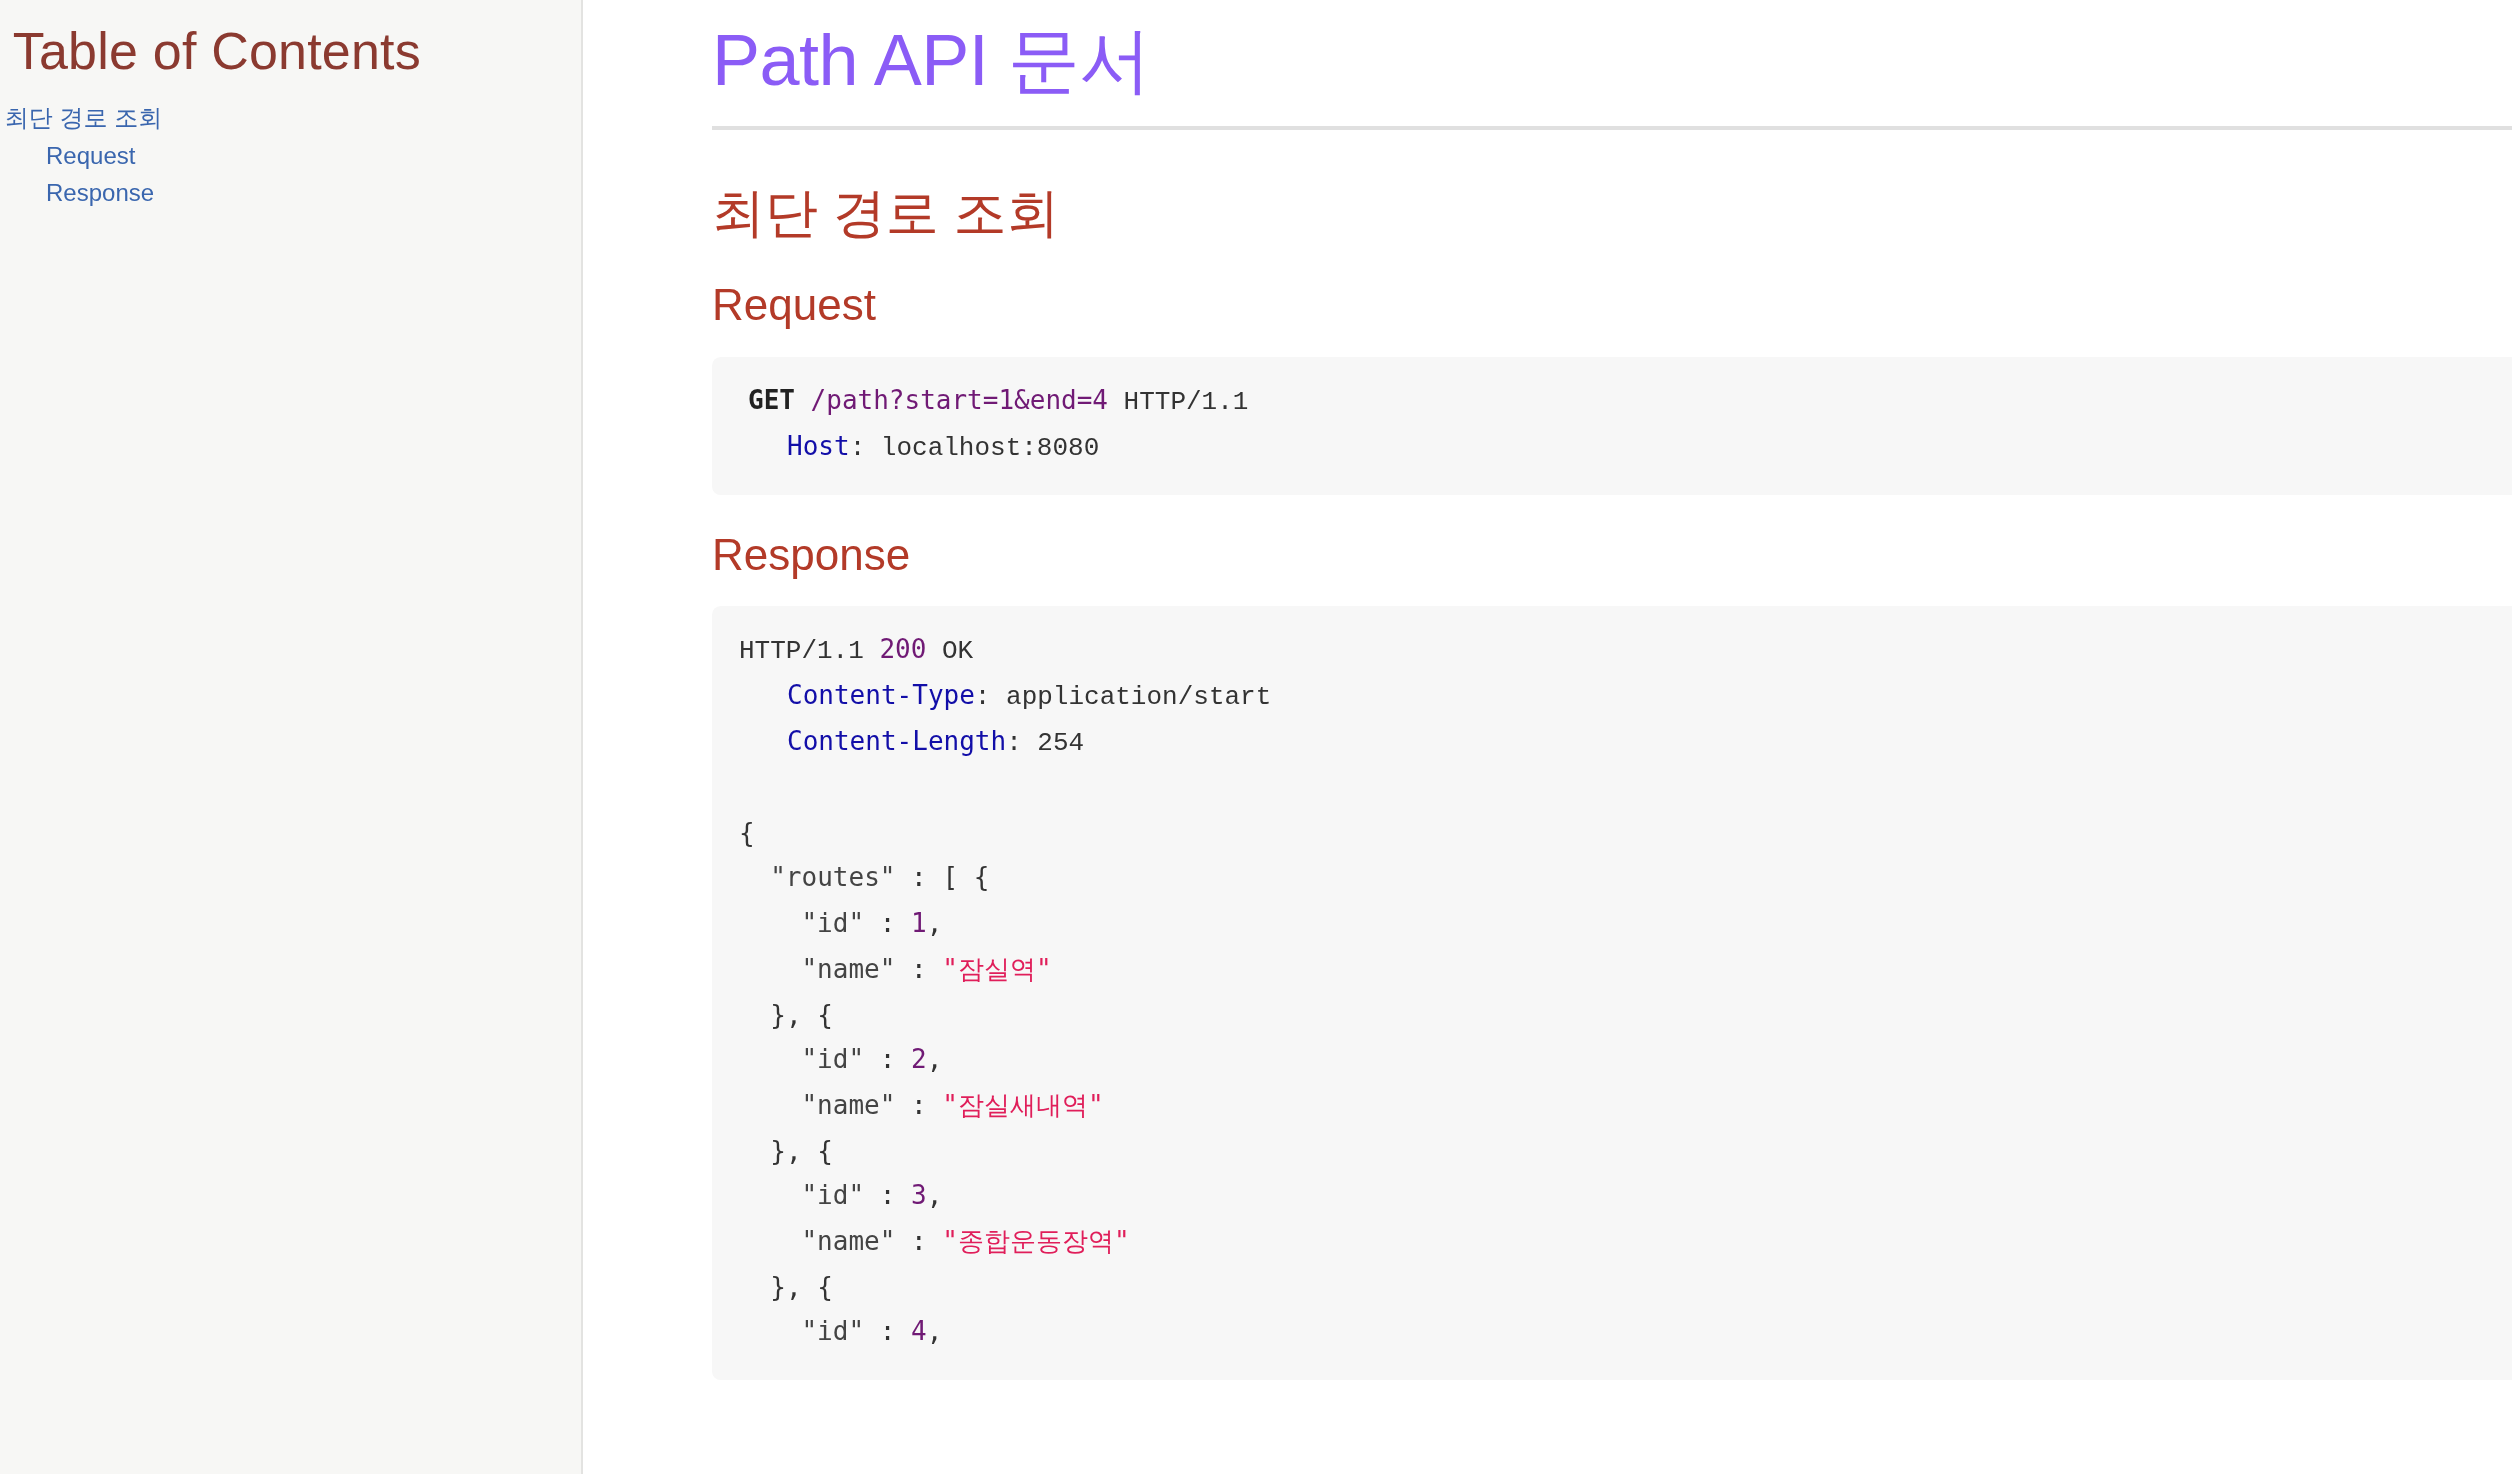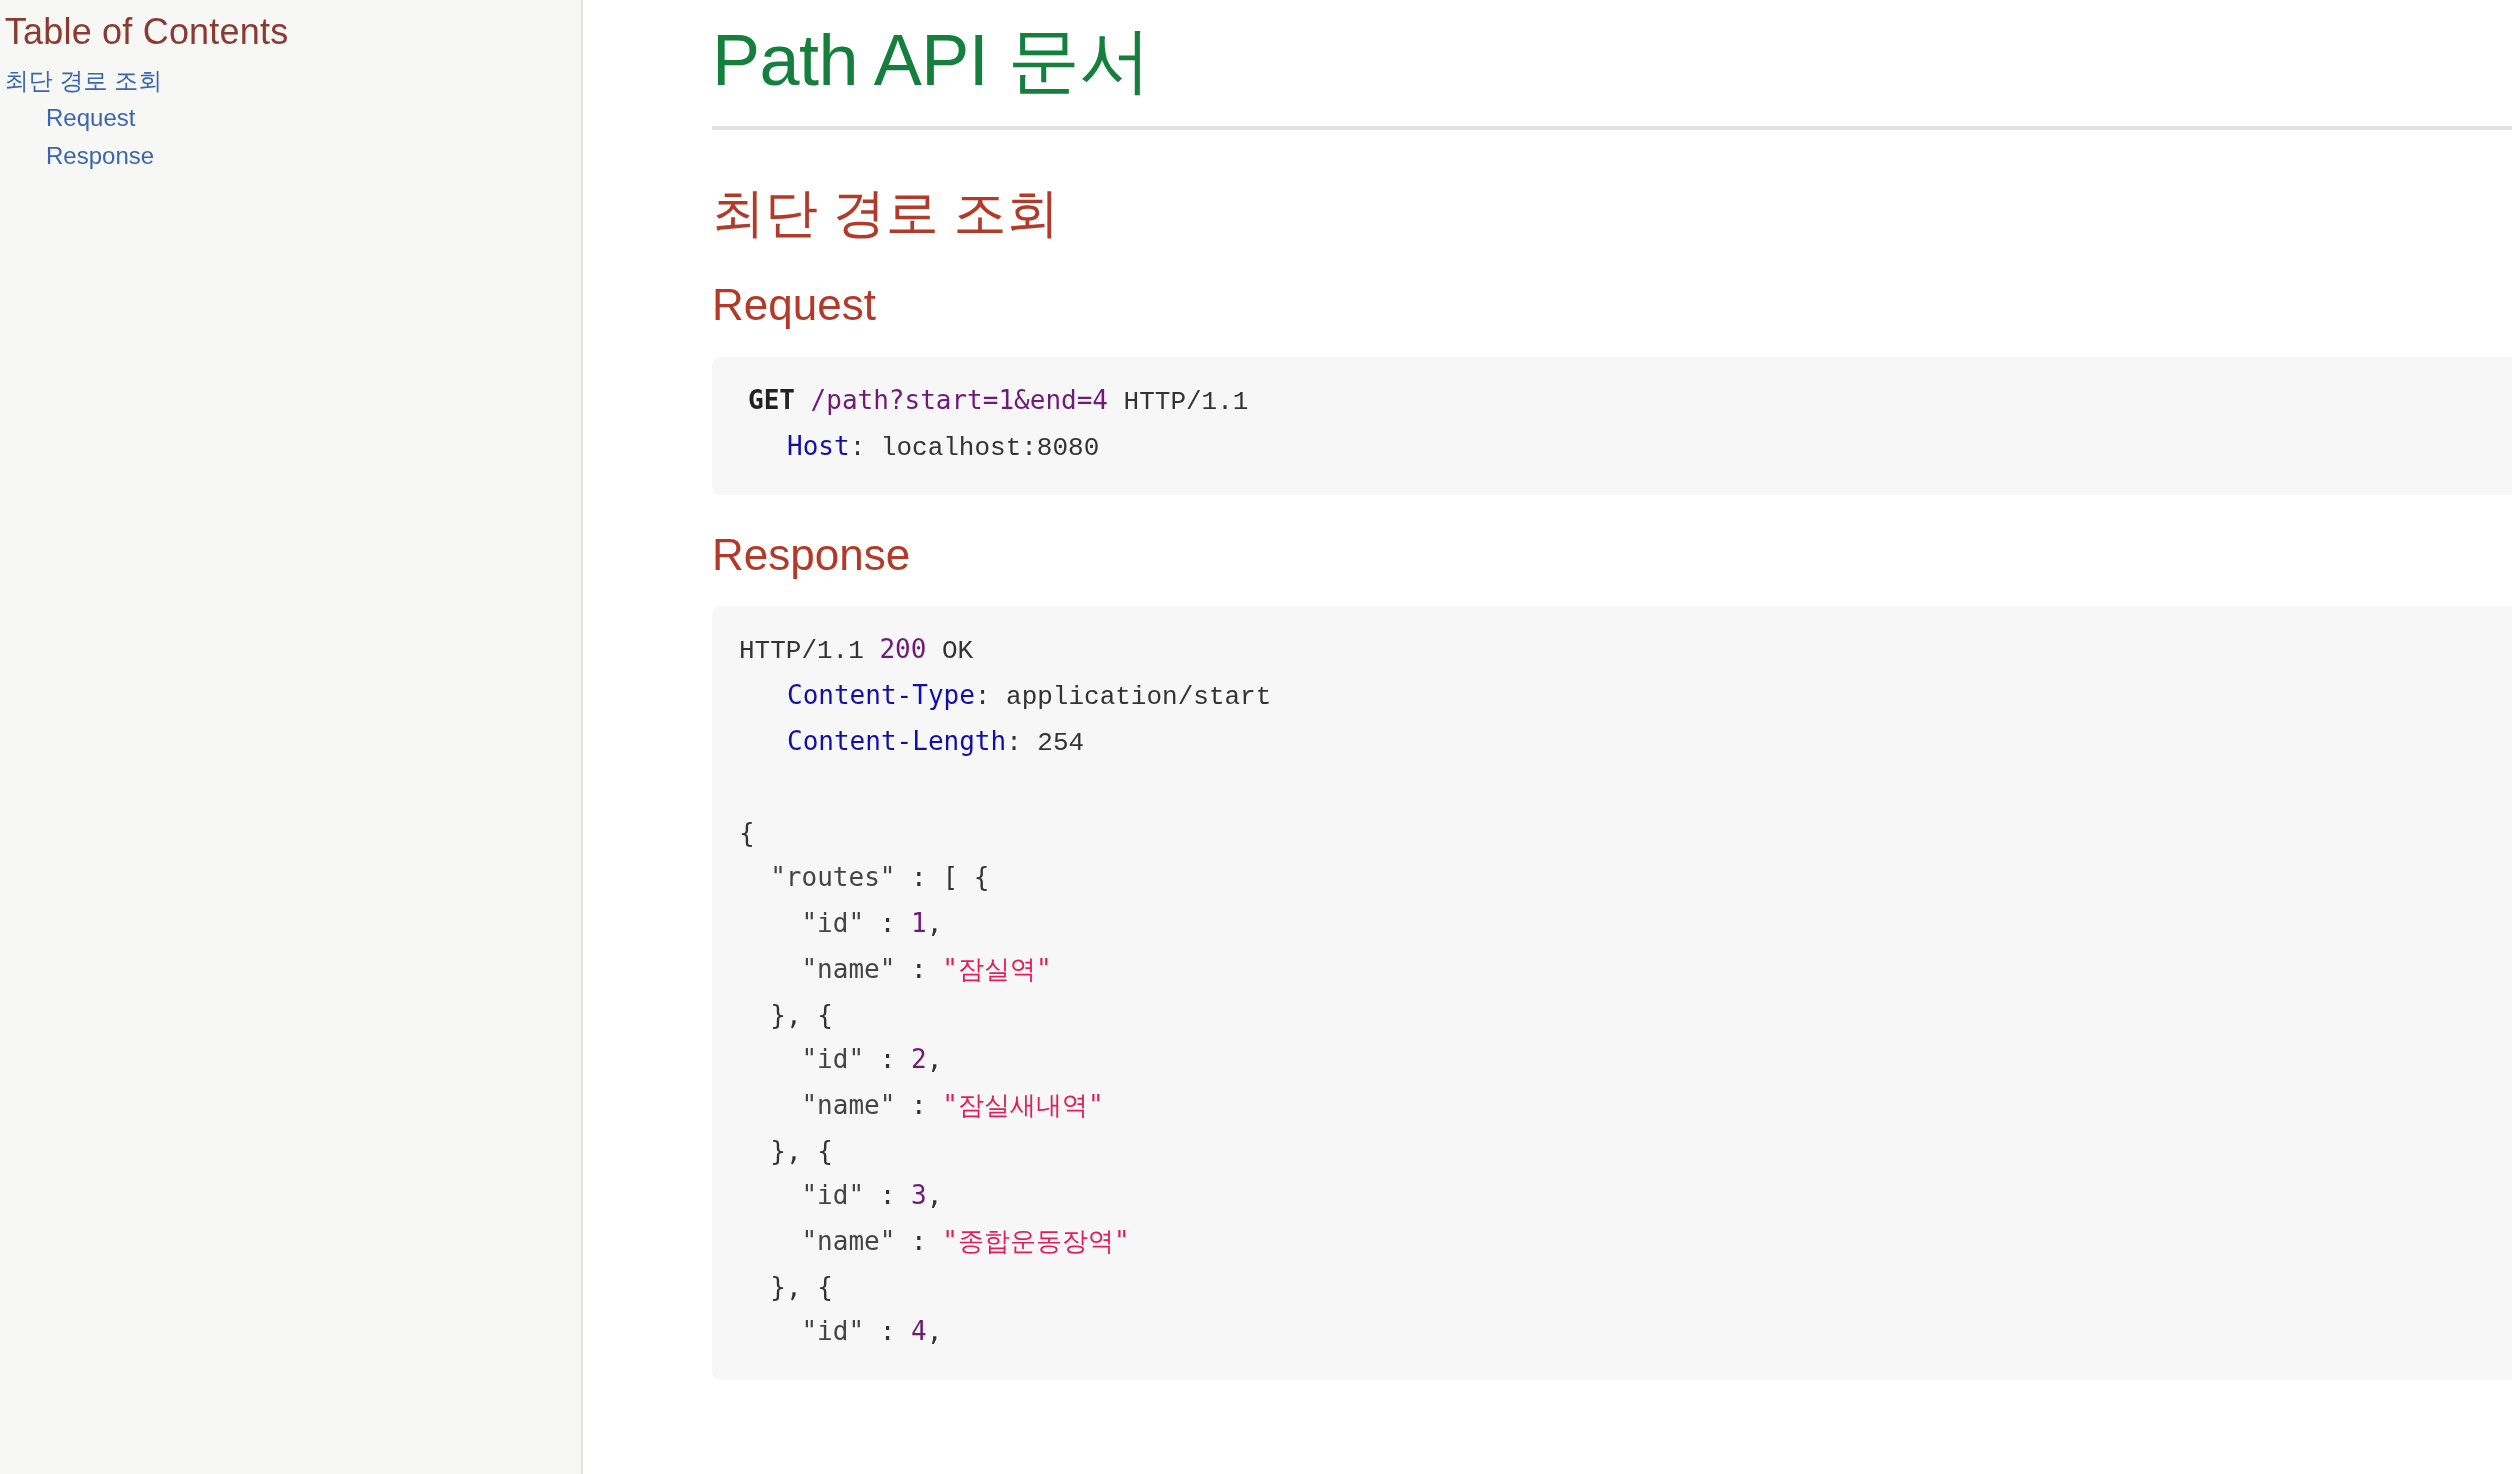--- a/index.html
+++ b/index.html
@@ -22,24 +22,24 @@
     width: 583px;
     flex: 0 0 583px;
     height: 1475px;
     background: #f7f7f5;
     border-right: 2.9px solid #e3e3e1;
     padding: 0;
     position: relative;
   }
   #toc-title {
     color: #8b3a30;
-    font-size: 36px;
+    font-size: 52px;
     font-weight: 400;
     letter-spacing: 0.2px;
-    margin: 0;
+    margin: 8px;
     padding: 7.6px 0 0 4.8px;
     line-height: 1.35;
     font-family: "Liberation Sans", sans-serif;
   }
   .toc-list { list-style: none; margin: 0; padding: 0; }
   .toc-link {
     display: block;
     color: #3a66ae;
     text-decoration: none;
     font-size: 24px;
@@ -55,21 +55,21 @@
     flex: 1 1 auto;
     height: 1475px;
     background: #ffffff;
     overflow: hidden;
     position: relative;
   }
   .main-inner {
     padding: 0 0 0 0;
   }
   #doc-title {
-    color: #15803d;
+    color: #8b5cf6;
     font-weight: 300;
     font-size: 72px;
     line-height: 1.2;
     margin: 0;
     padding: 17px 0 0 129px;
     letter-spacing: -0.5px;
     font-family: "Liberation Sans", sans-serif;
   }
   #title-rule {
     height: 3.8px;

